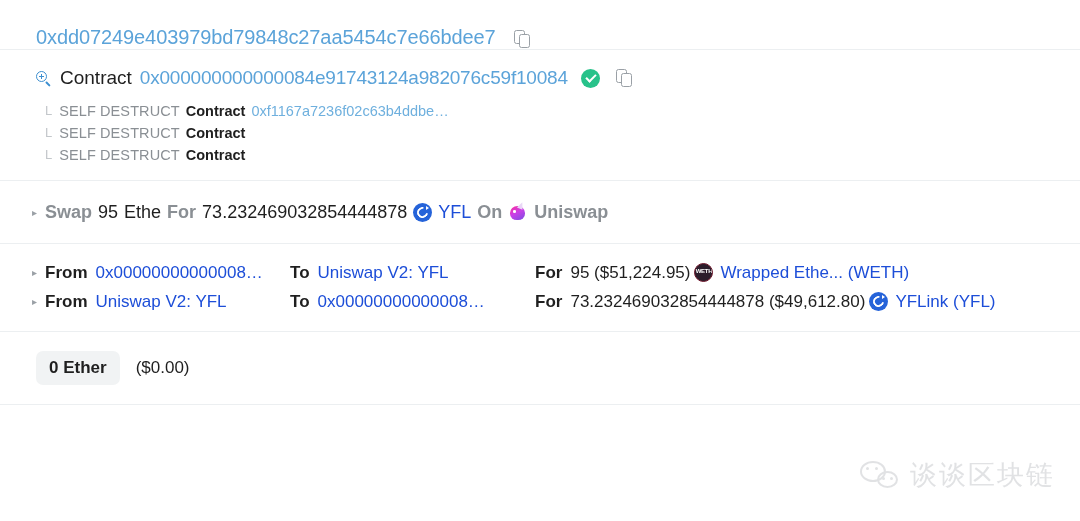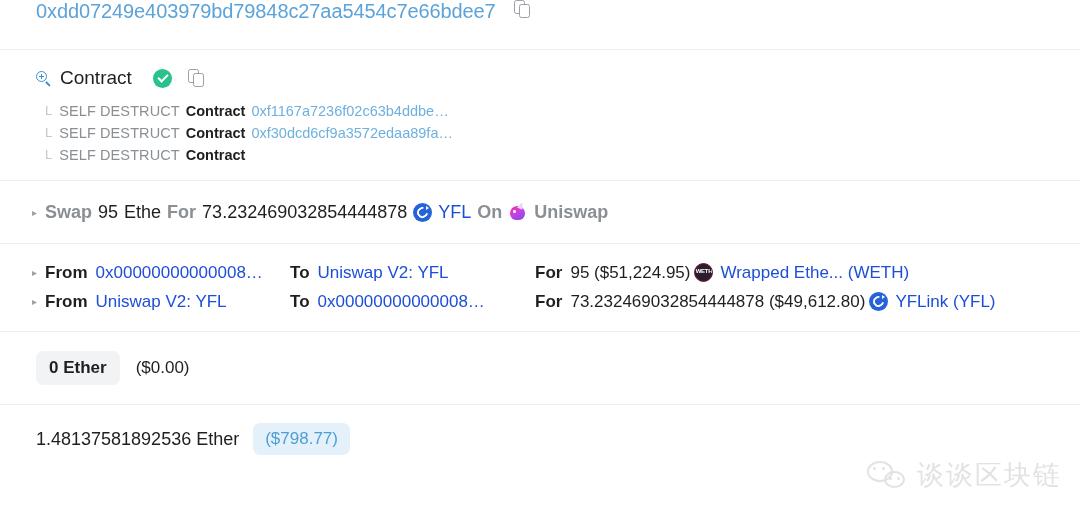--- a/index.html
+++ b/index.html
@@ -32,21 +32,21 @@
     cursor: pointer;
     white-space: nowrap;
   }
   .muted { color: #8a8f94; font-weight: bold; }
   .dark { color: #1f1f1f; }
 
   
   .row-hash {
     height: 49px;
     display: flex;
-    align-items: flex-start;
+    align-items: flex-end;
     padding-left: 36px;
     box-sizing: border-box;
   }
   .hash-text {
     font-size: 20px;
     letter-spacing: -0.1px;
     color: #5ba3d9;
   }
   .copy-icon {
     margin-left: 18px;
@@ -342,21 +342,21 @@
     border-radius: 7px;
     padding: 6px 12px;
     margin-left: 14px;
     font-size: 17px;
     color: #4e9ed4;
   }
 
   
   .watermark {
     position: absolute;
-    right: 18px;
+    right: 25px;
     bottom: 28px;
     display: flex;
     align-items: center;
     opacity: 0.42;
     pointer-events: none;
     user-select: none;
   }
   .wm-logo {
     width: 40px; height: 34px;
     position: relative;
@@ -401,36 +401,36 @@
 
   <div class="row-contract">
     <div class="contract-main">
       <span class="mag-icon">
         <span class="ring"></span>
           <span class="plus-h"></span>
           <span class="plus-v"></span>
           <span class="handle"></span>
       </span>
       <span class="contract-label">Contract</span>
+      <span class="contract-addr">0x000000000000084e91743124a982076c59f10084</span>
       <span class="check-icon"></span>
       <span class="copy-icon"></span>
     </div>
 
     <div class="sd-list">
       <div class="sd-row">
         <span class="corner">L</span>
         <span class="sd-kind">SELF DESTRUCT</span>
         <span class="sd-contract">Contract</span>
         <span class="sd-addr">0xf1167a7236f02c63b4ddbe…</span>
       </div>
       <div class="sd-row">
         <span class="corner">L</span>
         <span class="sd-kind">SELF DESTRUCT</span>
         <span class="sd-contract">Contract</span>
-        <span class="sd-addr">0xf30dcd6cf9a3572edaa89fa…</span>
       </div>
       <div class="sd-row">
         <span class="corner">L</span>
         <span class="sd-kind">SELF DESTRUCT</span>
         <span class="sd-contract">Contract</span>
       </div>
     </div>
   </div>
   <div class="divider"></div>
 
@@ -504,24 +504,20 @@
 
   </div>
   <div class="divider"></div>
 
   <div class="row-value">
     <span class="pill-gray">0 Ether</span>
     <span class="paren-dark">($0.00)</span>
   </div>
   <div class="divider"></div>
 
-  <div class="row-fee">
-    <span class="fee-amount">1.48137581892536 Ether</span>
-    <span class="pill-blue">($798.77)</span>
-  </div>
 
   <div class="watermark">
     <span class="wm-logo">
       <span class="b1"></span>
         <span class="b2"></span>
       <i class="e1"></i>
         <i class="e2"></i>
         <i class="e3"></i>
         <i class="e4"></i>
     </span>

